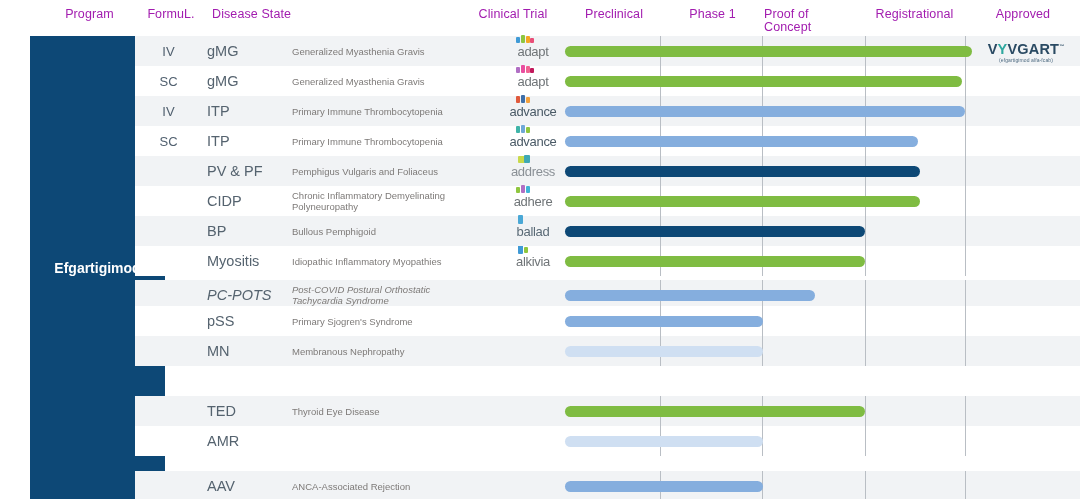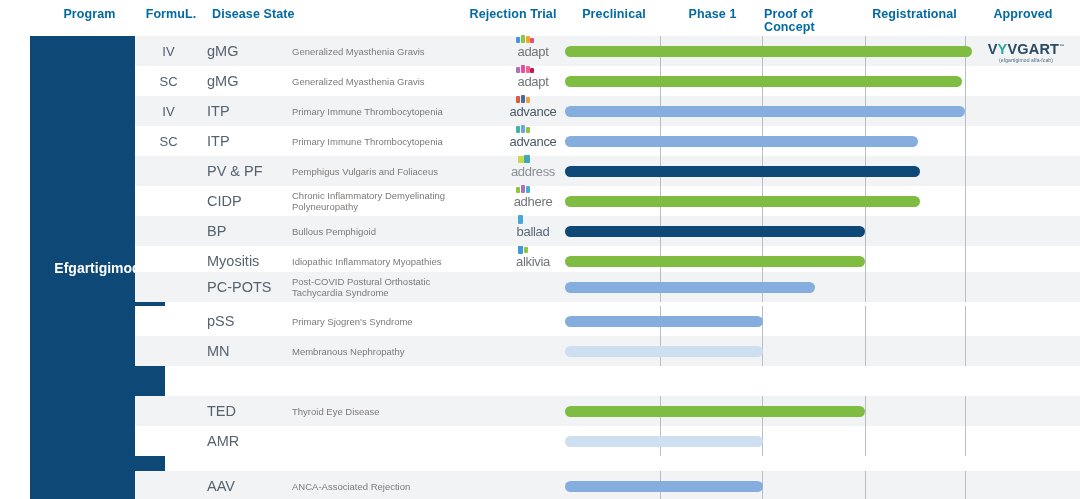--- a/index.html
+++ b/index.html
@@ -22,23 +22,23 @@
 
   
   .header {
     position: absolute;
     left: 0; top: 0;
     width: 1080px; height: 36px;
     background: #ffffff;
   }
   .hdr {
     position: absolute;
-    color: #0369a1;
+    color: #a21caf;
     font-size: 12.5px;
-    font-weight: bold;
+    font-weight: normal;
     letter-spacing: .1px;
     line-height: 13px;
     white-space: pre-line;
   }
   .hdr-program      { left: 42px;  top: 8px; width: 95px;  text-align: center; }
   .hdr-formul       { left: 140px; top: 8px; width: 62px;  text-align: center; }
   .hdr-disease      { left: 212px; top: 8px; }
   .hdr-trial        { left: 466px; top: 8px; width: 94px;  text-align: center; }
   .hdr-preclinical  { left: 565px; top: 8px; width: 98px;  text-align: center; }
   .hdr-phase1       { left: 663px; top: 8px; width: 99px;  text-align: center; }
@@ -187,21 +187,21 @@
 </style>
 </head>
 <body>
 
 <div id="pipeline">
 
   <div class="header">
     <div class="hdr hdr-program">Program</div>
     <div class="hdr hdr-formul">FormuL.</div>
     <div class="hdr hdr-disease">Disease State</div>
-    <div class="hdr hdr-trial">Rejection Trial</div>
+    <div class="hdr hdr-trial">Clinical Trial</div>
     <div class="hdr hdr-preclinical">Preclinical</div>
     <div class="hdr hdr-phase1">Phase 1</div>
     <div class="hdr hdr-poc">Proof of
 Concept</div>
     <div class="hdr hdr-registr">Registrational</div>
     <div class="hdr hdr-approved">Approved</div>
   </div>
 
   <div class="program-band">
     <span>Efgartigimod</span>
@@ -355,21 +355,21 @@
             </div><span class="logo-word" style="color: rgb(90, 106, 118);">ballad</span></div>
         </div>
         <div class="track">
           <div class="gridline g1" style="background: rgb(185, 190, 196);"></div>
           <div class="gridline g2" style="background: rgb(185, 190, 196);"></div>
           <div class="gridline g3" style="background: rgb(185, 190, 196);"></div>
           <div class="gridline g4" style="background: rgb(185, 190, 196);"></div>
           <div class="bar" style="left: 0px; width: 300px; background: rgb(13, 72, 118);"></div>
         </div>
       </div>
-      <div class="row alt" style="top: 236px;">
+      <div class="row alt" style="top: 244px; font-style: italic;">
         <div class="cell-formul"></div>
         <div class="cell-abbr">PC-POTS</div>
         <div class="cell-disease">Post-COVID Postural Orthostatic Tachycardia Syndrome</div>
         <div class="cell-trial"></div>
         <div class="track">
           <div class="gridline g1" style="background: rgb(185, 190, 196);"></div>
           <div class="gridline g2" style="background: rgb(185, 190, 196);"></div>
           <div class="gridline g3" style="background: rgb(185, 190, 196);"></div>
           <div class="gridline g4" style="background: rgb(185, 190, 196);"></div>
           <div class="bar" style="left: 0px; width: 250px; background: rgb(133, 174, 222);"></div>

